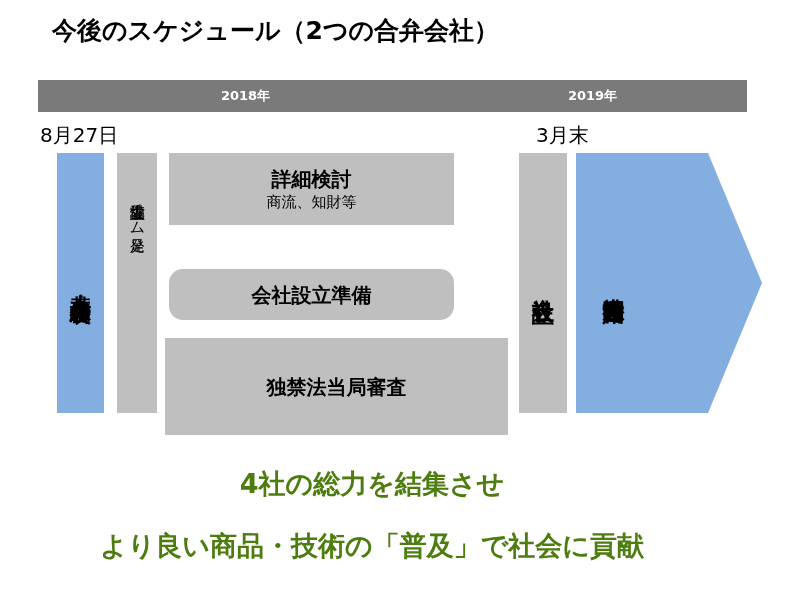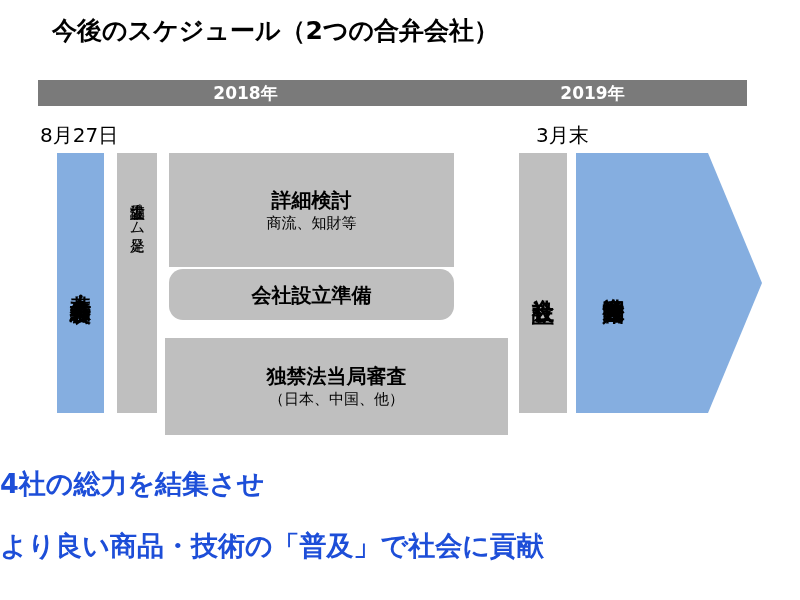--- a/index.html
+++ b/index.html
@@ -8,22 +8,22 @@
       background: #ffffff;
       font-family: "DejaVu Sans", "Liberation Sans", sans-serif;
       color: #000;
     }
     .abs { position: absolute; }
     .title {
       left: 52px; top: 14px; font-size: 25px; font-weight: bold; letter-spacing: 0px;
       white-space: nowrap;
     }
     .year-bar {
-      background: #7a7a7a; color: #fff; font-weight: bold; font-size: 17px;
-      display: flex; align-items: center; justify-content: center; height: 26px; top: 80px;
+      background: #7a7a7a; color: #fff; font-weight: bold; font-size: 13px;
+      display: flex; align-items: center; justify-content: center; height: 32px; top: 80px;
     }
     .date-label { font-size: 20px; top: 122px; white-space: nowrap; }
     .box {
       background: #bfbfbf; display: flex; flex-direction: column;
       align-items: center; justify-content: center; text-align: center;
     }
     .blue { background: #85aee0; }
     .vtext {
       writing-mode: vertical-rl; text-orientation: upright;
       font-weight: bold; letter-spacing: 1px;
@@ -33,21 +33,21 @@
       font-size: 15px; letter-spacing: 0px;
     }
     .box-title { font-size: 20px; font-weight: bold; line-height: 26px; }
     .box-sub { font-size: 15px; line-height: 21px; }
     .arrow svg { display: block; }
     .arrow-label {
       left: 576px; top: 153px; width: 75px; height: 260px;
       display: flex; align-items: center; justify-content: center;
     }
     .tagline {
-      left: 0; width: 744px; text-align: left; color: #1d4ed8;
+      left: 0; width: 744px; text-align: center; color: #4d7c0f;
       font-weight: bold; font-size: 27px; white-space: nowrap;
     }
   </style>
 </head>
 <body>
 
 <div class="abs title">今後のスケジュール（2つの合弁会社）</div>
 
 <div class="abs year-bar" style="left:38px; width:415px;">
   <span>2018年</span>
@@ -60,32 +60,31 @@
 <div class="abs date-label" style="left:536px;">3月末</div>
 
 <div class="abs box blue" style="left:57px; top:153px; width:47px; height:260px;">
   <span class="vtext" style="font-size:21px;">基本合意締結・公表</span>
 </div>
 
 <div class="abs box" style="left:117px; top:153px; width:40px; height:260px; justify-content:flex-start; padding-top:40px; box-sizing:border-box;">
   <span class="vtext-thin">設立準備チーム発足</span>
 </div>
 
-<div class="abs box" style="left:169px; top:153px; width:285px; height:114px;">
+<div class="abs box" style="left:169px; top:153px; width:285px; height:72px;">
   <div class="box-title">詳細検討</div>
   <div class="box-sub">商流、知財等</div>
 </div>
 
 <div class="abs box" style="left:169px; top:269px; width:285px; height:51px;border-radius:14px;">
   <div class="box-title">会社設立準備</div>
 </div>
 
 <div class="abs box" style="left:165px; top:338px; width:343px; height:97px;">
   <div class="box-title">独禁法当局審査</div>
-  <div class="box-sub">（日本、中国、他）</div>
 </div>
 
 <div class="abs box" style="left:519px; top:153px; width:48px; height:260px;">
   <span class="vtext" style="font-size:22px;">会社設立</span>
 </div>
 
 <div class="abs arrow" style="left:576px; top:153px;">
   <svg width="190" height="260" viewBox="0 0 190 260">
     <polygon points="0,0 132,0 186,130 132,260 0,260" fill="#85aee0"></polygon>
   </svg>

